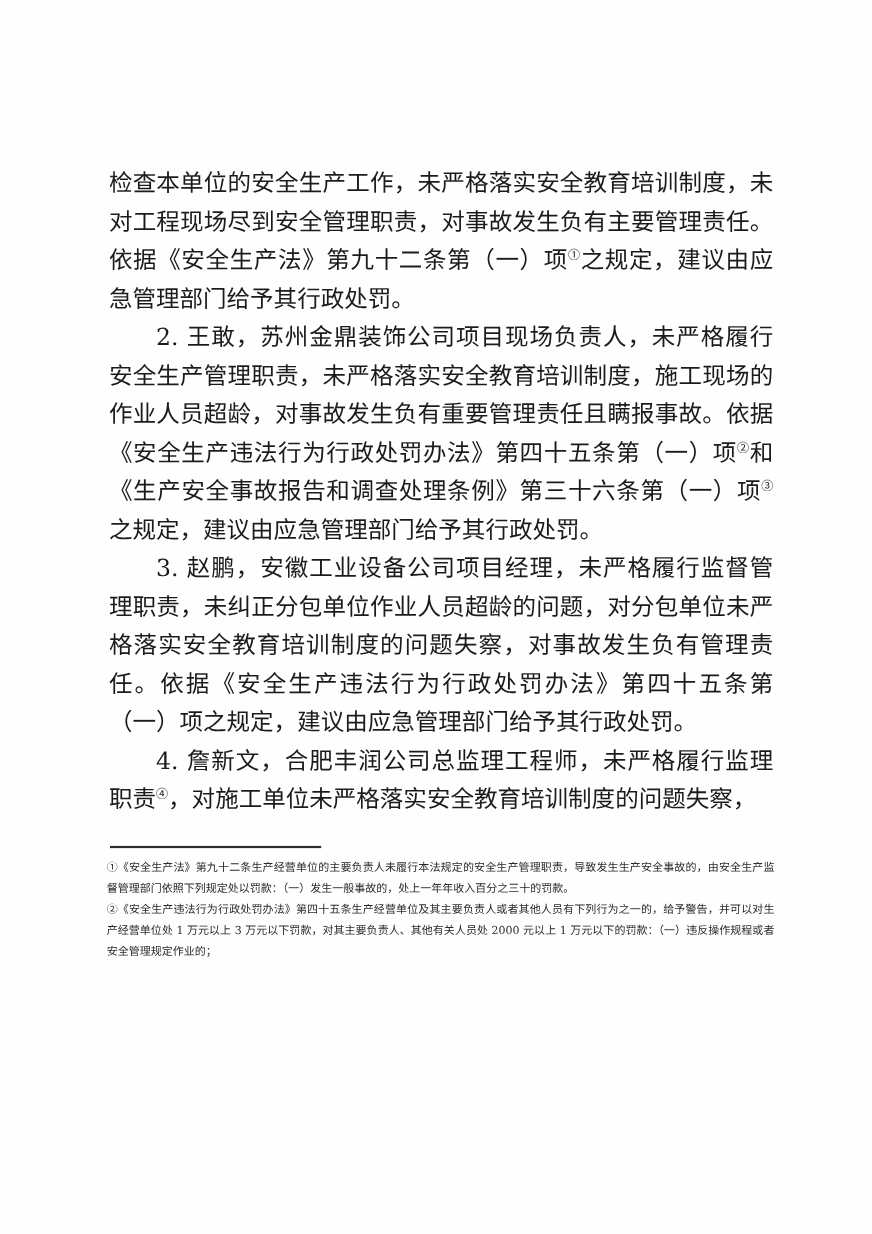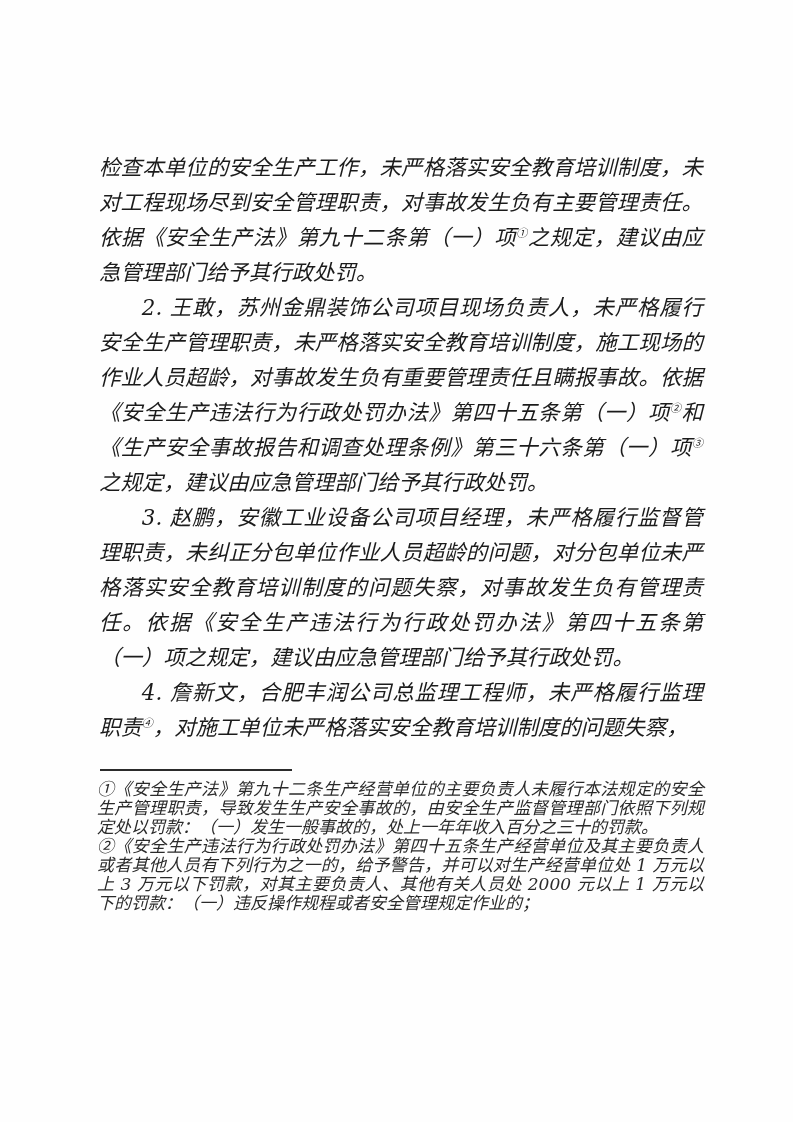--- a/index.html
+++ b/index.html
@@ -7,21 +7,20 @@
     padding: 0;
     background: #ffffff;
   }
   .page {
     position: relative;
     width: 793px;
     height: 1122px;
     background: #fefefe;
     overflow: hidden;
     font-family: "DejaVu Serif", "Liberation Serif", serif;
-    font-style: italic;
   }
   
   .body-text {
     position: absolute;
     left: 99px;
     top: 150px;
     width: 604px;
     font-size: 21.4px;
     line-height: 35px;
     color: #1b1b1b;
@@ -48,21 +47,21 @@
     width: 192px;
     height: 0;
     border-top: 2px solid #2b2b2b;
   }
   
   .footnotes {
     position: absolute;
     left: 97px;
     top: 780px;
     width: 607px;
-    font-size: 17px;
+    font-size: 10px;
     line-height: 19px;
     color: #2a2a2a;
     text-align: justify;
   }
   .footnotes p {
     margin: 0;
     padding: 0;
   }
   
   .page-number {

